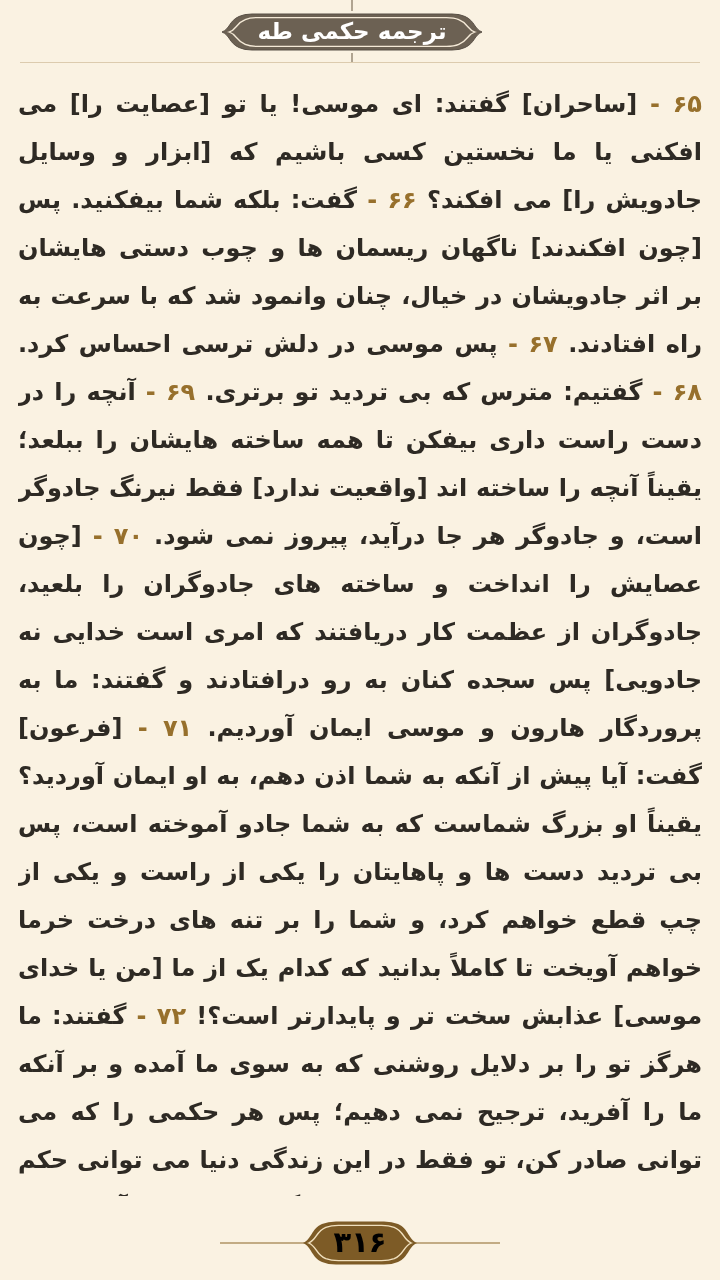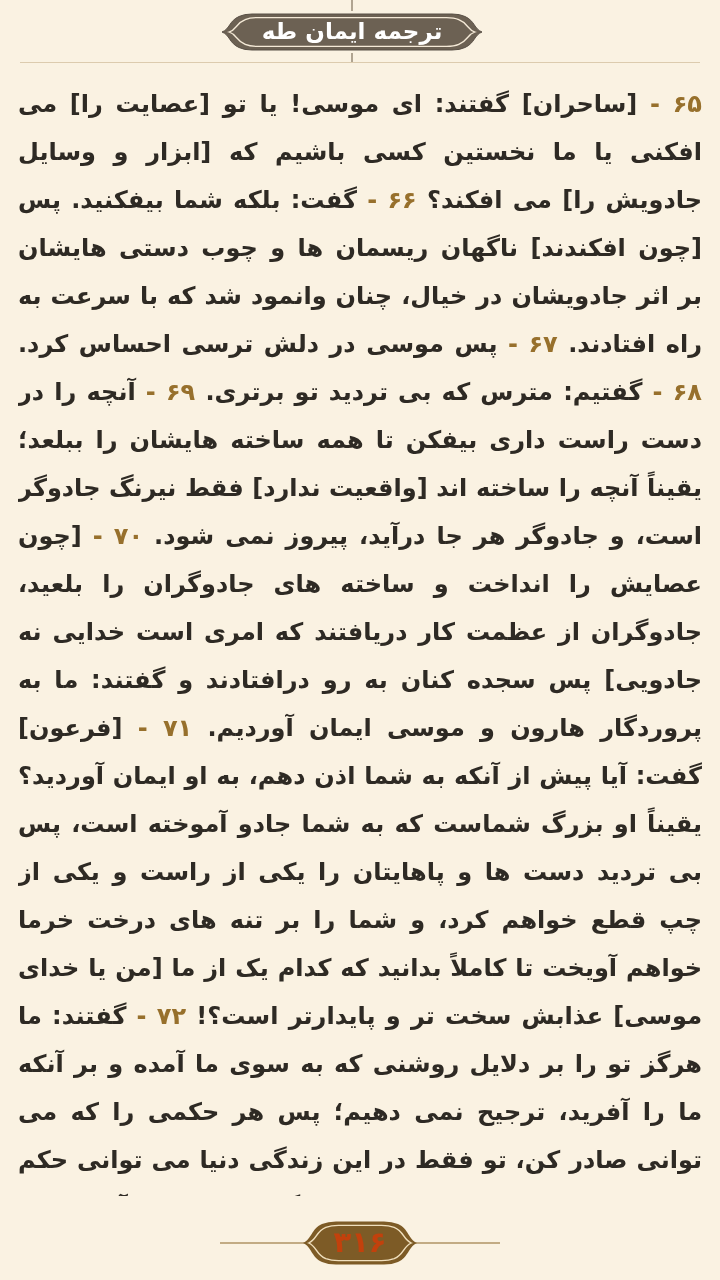--- a/index.html
+++ b/index.html
@@ -58,36 +58,36 @@
   .footer-rule{
     position:absolute;top:1242px;left:220px;width:280px;height:2px;
     background:var(--rule);
   }
   .medallion{
     position:absolute;top:1218px;left:302px;width:116px;height:50px;
   }
   .medallion svg{position:absolute;inset:0;width:100%;height:100%;}
   .medallion .page-num{
     position:absolute;inset:0;display:flex;align-items:center;justify-content:center;
-    color:#c2410c;font-size:29px;font-weight:bold;padding-bottom:2px;
+    color:#000000;font-size:29px;font-weight:bold;padding-bottom:2px;
   }
 </style>
 </head>
 <body>
 
 <div class="top-tick"></div>
 <div class="bottom-tick"></div>
 <div class="header-rule"></div>
 
 <div class="banner">
   <svg viewBox="0 0 262 42" preserveAspectRatio="none">
     <path d="M1,21 C9,18 8,10 18,5.5 Q23,3 31,3 L231,3 Q239,3 244,5.5 C254,10 253,18 261,21 C253,24 254,32 244,36.5 Q239,39 231,39 L31,39 Q23,39 18,36.5 C8,32 9,24 1,21 Z" fill="var(--banner-fill)" stroke="var(--banner-edge)" stroke-width="1"></path>
     <path d="M1,21 C9,18 8,10 18,5.5 Q23,3 31,3 L231,3 Q239,3 244,5.5 C254,10 253,18 261,21 C253,24 254,32 244,36.5 Q239,39 231,39 L31,39 Q23,39 18,36.5 C8,32 9,24 1,21 Z" fill="none" stroke="var(--banner-inline)" stroke-width="1.6" transform="translate(131,21) scale(0.945,0.80) translate(-131,-21)"></path>
   </svg>
-  <span class="banner-label">ترجمه ایمان طه</span>
+  <span class="banner-label">ترجمه حکمی طه</span>
 </div>
 
 <div class="translation"><span class="vnum">۶۵ - </span><span>[ساحران] گفتند: ای موسی! یا تو [عصایت را] می افکنی یا ما نخستین کسی باشیم که [ابزار و وسایل جادویش را] می افکند؟ </span><span class="vnum">۶۶ - </span><span>گفت: بلکه شما بیفکنید. پس [چون افکندند] ناگهان ریسمان ها و چوب دستی هایشان بر اثر جادویشان در خیال، چنان وانمود شد که با سرعت به راه افتادند. </span><span class="vnum">۶۷ - </span><span>پس موسی در دلش ترسی احساس کرد. </span><span class="vnum">۶۸ - </span><span>گفتیم: مترس که بی تردید تو برتری. </span><span class="vnum">۶۹ - </span><span>آنچه را در دست راست داری بیفکن تا همه ساخته هایشان را ببلعد؛ یقیناً آنچه را ساخته اند [واقعیت ندارد] فقط نیرنگ جادوگر است، و جادوگر هر جا درآید، پیروز نمی شود. </span><span class="vnum">۷۰ - </span><span>[چون عصایش را انداخت و ساخته های جادوگران را بلعید، جادوگران از عظمت کار دریافتند که امری است خدایی نه جادویی] پس سجده کنان به رو درافتادند و گفتند: ما به پروردگار هارون و موسی ایمان آوردیم. </span><span class="vnum">۷۱ - </span><span>[فرعون] گفت: آیا پیش از آنکه به شما اذن دهم، به او ایمان آوردید؟ یقیناً او بزرگ شماست که به شما جادو آموخته است، پس بی تردید دست ها و پاهایتان را یکی از راست و یکی از چپ قطع خواهم کرد، و شما را بر تنه های درخت خرما خواهم آویخت تا کاملاً بدانید که کدام یک از ما [من یا خدای موسی] عذابش سخت تر و پایدارتر است؟! </span><span class="vnum">۷۲ - </span><span>گفتند: ما هرگز تو را بر دلایل روشنی که به سوی ما آمده و بر آنکه ما را آفرید، ترجیح نمی دهیم؛ پس هر حکمی را که می توانی صادر کن، تو فقط در این زندگی دنیا می توانی حکم کنی. </span><span class="vnum">۷۳ - </span><span>بی تردید ما به پروردگارمان ایمان آوردیم تا خطاهایمان و آن جادویی که ما را به آن واداشتی بر ما بیامرزد؛ وخدا بهتر وپایدارتر است. </span></div>
 
 <div class="footer-rule"></div>
 <div class="medallion">
   <svg viewBox="0 0 116 50" preserveAspectRatio="none">
     <path d="M1,25 C10,21 9,11 20,6 Q26,3.5 34,3.5 L82,3.5 Q90,3.5 96,6 C107,11 106,21 115,25 C106,29 107,39 96,44 Q90,46.5 82,46.5 L34,46.5 Q26,46.5 20,44 C9,39 10,29 1,25 Z" fill="var(--medallion-fill)"></path>
     <path d="M1,25 C10,21 9,11 20,6 Q26,3.5 34,3.5 L82,3.5 Q90,3.5 96,6 C107,11 106,21 115,25 C106,29 107,39 96,44 Q90,46.5 82,46.5 L34,46.5 Q26,46.5 20,44 C9,39 10,29 1,25 Z" fill="none" stroke="var(--medallion-inline)" stroke-width="1.6" transform="translate(58,25) scale(0.90,0.82) translate(-58,-25)"></path>
   </svg>

